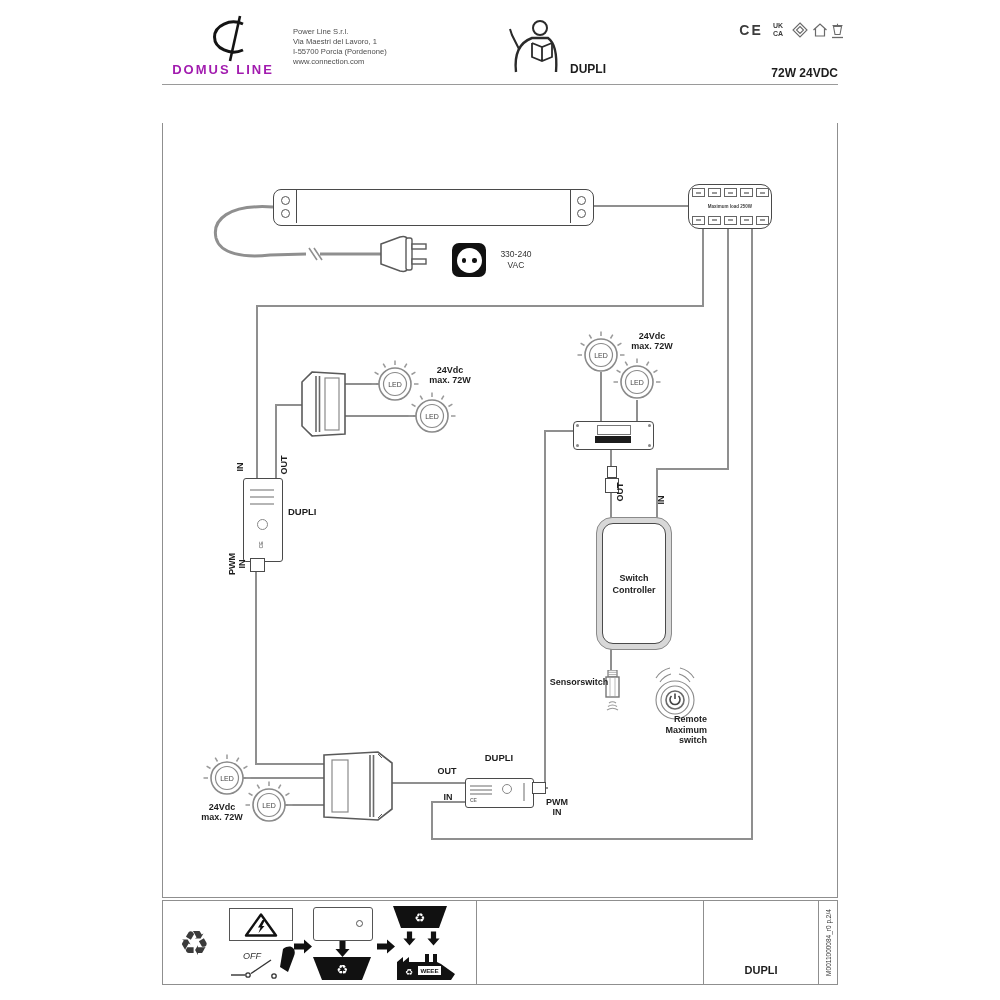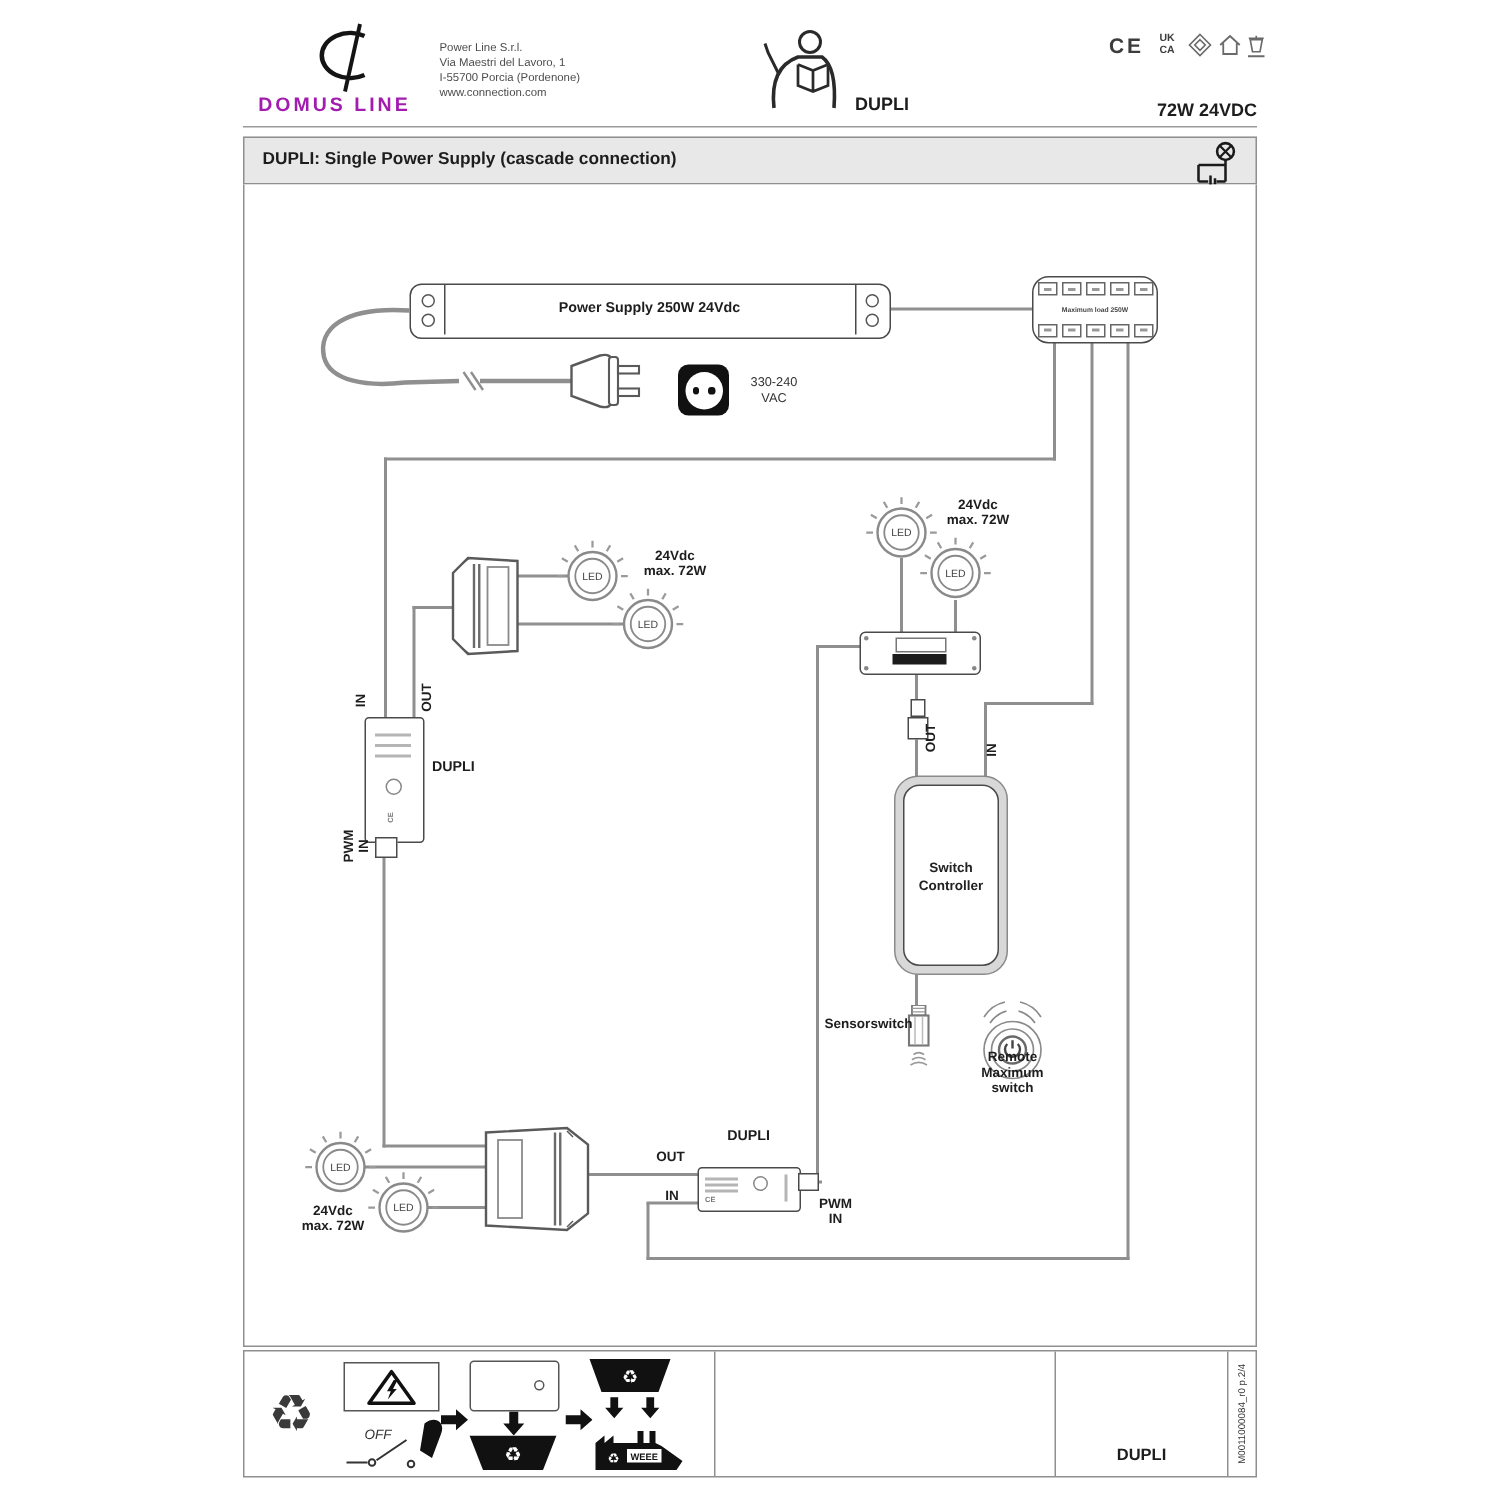--- a/index.html
+++ b/index.html
@@ -64,31 +64,20 @@
     <svg width="15" height="17" viewBox="0 0 15 17">
       <path d="M2.5,3.5 L12.5,3.5 M7.5,3.5 L7.5,1.8 M3.5,4.5 L5,12.5 L10,12.5 L11.5,4.5 Z" fill="none" stroke="#6a6a6a" stroke-width="1.1"></path>
       <path d="M2,15.5 L13,15.5" stroke="#6a6a6a" stroke-width="1.3"></path>
     </svg>
   </div>
 
   <div class="lbl" style="left:738px;top:66px;width:100px;height:15px;font-size:12px;justify-content:flex-end;">72W 24VDC</div>
 
   <div class="abs" style="left:162px;top:84px;width:676px;height:1px;background:#9a9a9a;"></div>
 
-  <div class="abs" style="left:162px;top:91px;width:676px;height:32px;background:#e8e8e8;border:1px solid #8f8f8f;box-sizing:border-box;">
-    <div class="lbl" style="left:12px;top:0;height:30px;font-size:11.5px;justify-content:flex-start;">DUPLI: Single Power Supply (cascade connection)</div>
-    <div class="abs" style="left:630px;top:2px;">
-      <svg width="32" height="30" viewBox="0 0 32 30">
-        <circle cx="24" cy="7" r="5.6" fill="#e8e8e8" stroke="#1a1a1a" stroke-width="1.7"></circle>
-        <path d="M20.2,3.2 L27.8,10.8 M27.8,3.2 L20.2,10.8" stroke="#1a1a1a" stroke-width="1.5"></path>
-        <path d="M24,12.6 L24,16 M6,16 L24,16 M6,16 L6,27 M24,16 L24,27 M6,27 L12.5,27 M18,27 L24,27" fill="none" stroke="#1a1a1a" stroke-width="1.7"></path>
-        <path d="M14,23 L14,30.5 M17,24.8 L17,29" stroke="#1a1a1a" stroke-width="1.7"></path>
-      </svg>
-    </div>
-  </div>
 
   <div class="abs" style="left:162px;top:123px;width:676px;height:775px;border:1px solid #8f8f8f;border-top:none;box-sizing:border-box;background:#fff;"></div>
 
   <div class="w" style="left:590px;top:205px;width:100px;height:2px;"></div>
 
   <div class="w" style="left:702px;top:227px;width:2px;height:80px;"></div>
   <div class="w" style="left:256px;top:305px;width:448px;height:2px;"></div>
   <div class="w" style="left:256px;top:305px;width:2px;height:175px;"></div>
 
   <div class="w" style="left:727px;top:227px;width:2px;height:243px;"></div>
@@ -123,21 +112,20 @@
   <div class="w" style="left:610px;top:447px;width:2px;height:72px;"></div>
   <div class="w" style="left:610px;top:648px;width:2px;height:26px;"></div>
 
   <div class="abs box-border" style="left:273px;top:189px;width:319px;height:35px;border-radius:8px;">
     <div class="abs" style="left:22px;top:0;width:1.4px;height:33px;background:#4a4a4a;"></div>
     <div class="abs" style="right:22px;top:0;width:1.4px;height:33px;background:#4a4a4a;"></div>
     <div class="abs" style="left:7px;top:6px;width:7px;height:7px;border:1.3px solid #555;border-radius:50%;"></div>
     <div class="abs" style="left:7px;top:19px;width:7px;height:7px;border:1.3px solid #555;border-radius:50%;"></div>
     <div class="abs" style="right:7px;top:6px;width:7px;height:7px;border:1.3px solid #555;border-radius:50%;"></div>
     <div class="abs" style="right:7px;top:19px;width:7px;height:7px;border:1.3px solid #555;border-radius:50%;"></div>
-    <div class="lbl" style="left:24px;top:0;width:270px;height:33px;font-size:9.5px;">Power Supply 250W 24Vdc</div>
   </div>
 
   <div class="abs" style="left:200px;top:196px;">
     <svg width="230" height="84" viewBox="0 0 230 84">
       <path d="M73,11 C28,8 12,24 16,42 C20,58 44,62 70,59 L106,58" fill="none" stroke="#8f8f8f" stroke-width="3"></path>
       <path d="M109,52 L117,64 M114,52 L122,64" stroke="#8f8f8f" stroke-width="1.6"></path>
       <path d="M120,58 L181,58" fill="none" stroke="#8f8f8f" stroke-width="3"></path>
       <path d="M181,48 L200,41 Q208,39 208,46 L208,70 Q208,77 200,75 L181,68 Z" fill="#fff" stroke="#5a5a5a" stroke-width="1.6"></path>
       <rect x="206" y="42" width="6" height="32" rx="2" fill="#fff" stroke="#5a5a5a" stroke-width="1.4"></rect>
       <rect x="212" y="48" width="14" height="5" fill="#fff" stroke="#5a5a5a" stroke-width="1.4"></rect>
@@ -328,21 +316,21 @@
   <div class="abs" style="left:646px;top:664px;">
     <svg width="58" height="62" viewBox="0 0 58 62">
       <path d="M10,14 Q15,6 24,4 M14,18 Q18,12 25,10 M48,14 Q43,6 34,4 M44,18 Q40,12 33,10" fill="none" stroke="#8a8a8a" stroke-width="1.1"></path>
       <circle cx="29" cy="36" r="19" fill="none" stroke="#8a8a8a" stroke-width="1.1"></circle>
       <circle cx="29" cy="36" r="14" fill="none" stroke="#8a8a8a" stroke-width="1.1"></circle>
       <circle cx="29" cy="36" r="9" fill="none" stroke="#6a6a6a" stroke-width="1.6"></circle>
       <path d="M25.5,32 A5,5 0 1 0 32.5,32" fill="none" stroke="#444" stroke-width="1.6"></path>
       <path d="M29,29.5 L29,35" stroke="#444" stroke-width="1.6"></path>
     </svg>
   </div>
-  <div class="lbl" style="left:643px;top:696px;width:64px;height:38px;font-size:9px;flex-direction:column;">
+  <div class="lbl" style="left:643px;top:711px;width:64px;height:38px;font-size:9px;flex-direction:column;align-items:flex-end;">
     <div>Remote</div>
     <div>Maximum</div>
     <div>switch</div>
   </div>
 
   <div class="abs box-border" style="left:465px;top:778px;width:67px;height:28px;border-radius:3px;">
     <div class="abs" style="left:4px;top:6px;width:22px;height:1.5px;background:#b5b5b5;"></div>
     <div class="abs" style="left:4px;top:10px;width:22px;height:1.5px;background:#b5b5b5;"></div>
     <div class="abs" style="left:4px;top:14px;width:22px;height:1.5px;background:#b5b5b5;"></div>
     <div class="abs" style="left:36px;top:5px;width:8px;height:8px;border:1.2px solid #888;border-radius:50%;"></div>

